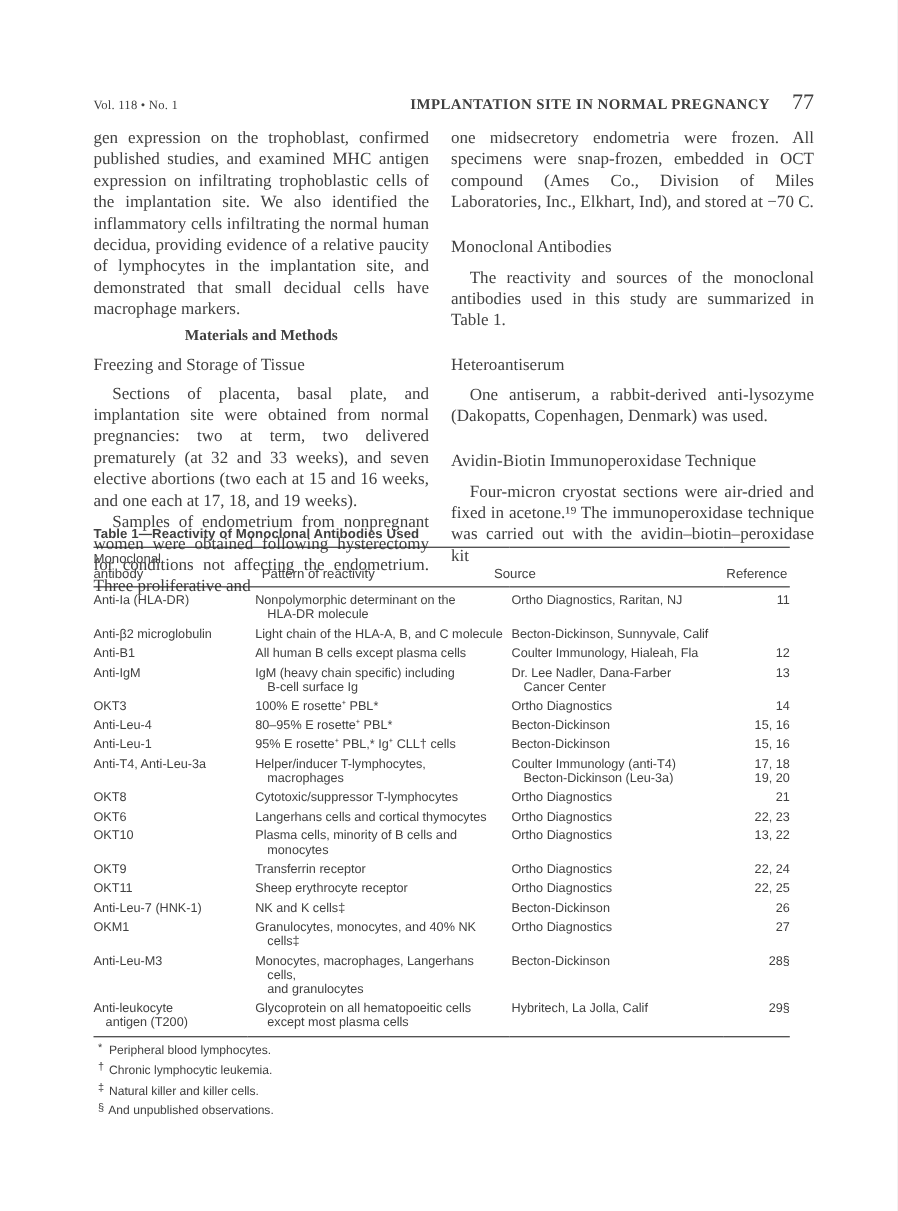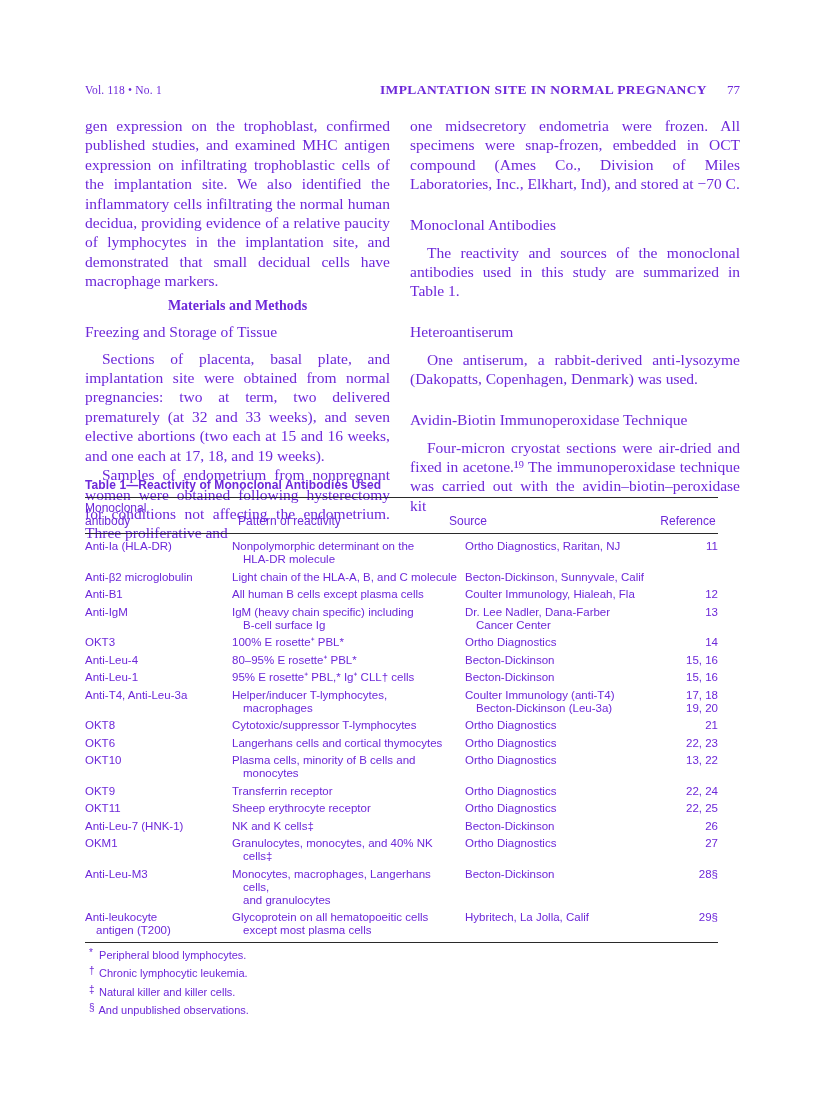--- a/index.html
+++ b/index.html
@@ -1,30 +1,30 @@
 <!DOCTYPE html>
 <html><head>
 <meta charset="utf-8">
 <style>
   html,body { margin:0; padding:0; background:#e8e8e8; }
   .page {
     position:relative; width:816px; height:1101px; margin:0 auto;
-    background:#ffffff; color:#6d28d9;
+    background:#ffffff; color:#404040;
     font-family:"Liberation Serif", serif;
     overflow:hidden;
   }
   
   .header {
     position:absolute; top:82px; left:85px; width:655px;
     display:flex; justify-content:space-between; align-items:baseline;
   }
   .vol { font-size:11.5px; letter-spacing:0.2px; }
   .header-right { display:flex; align-items:baseline; }
   .running-title { font-weight:bold; font-size:13.5px; letter-spacing:0.4px; }
-  .pageno { font-size:13px; margin-left:20px;text-align:center; }
+  .pageno { font-size:20px; margin-left:20px;text-align:center; }
 
   
   .columns {
     position:absolute; top:116px; left:85px; width:655px;
     display:flex; gap:20px;
   }
   .col-left  { width:305px; }
   .col-right { width:330px; }
   .columns p {
     margin:0; font-size:15.5px; line-height:19.4px;

